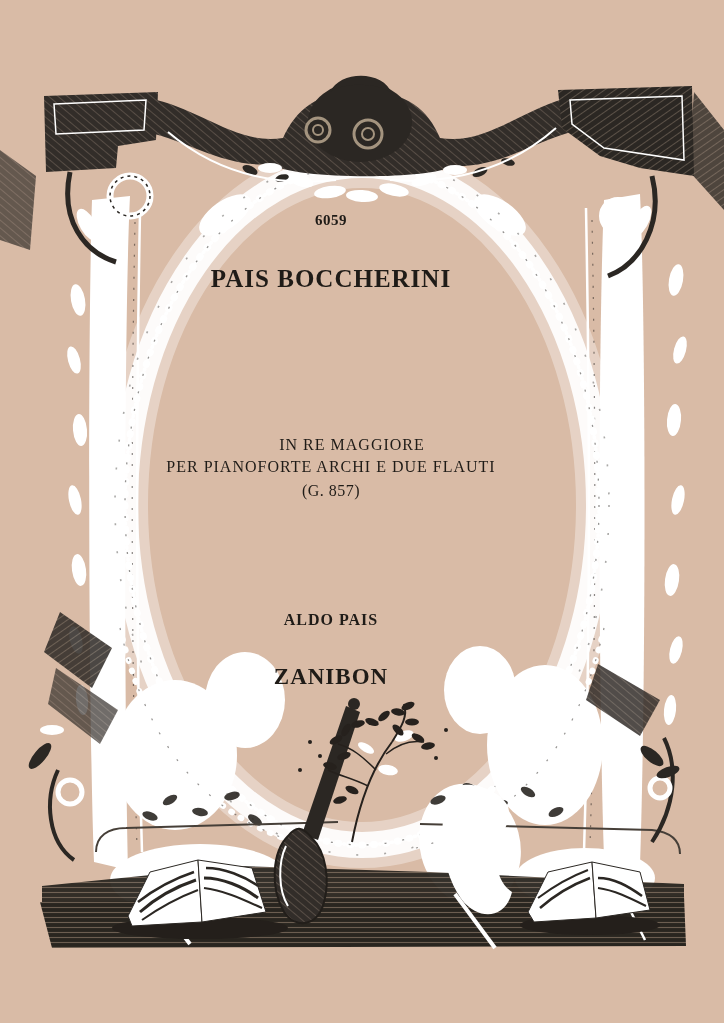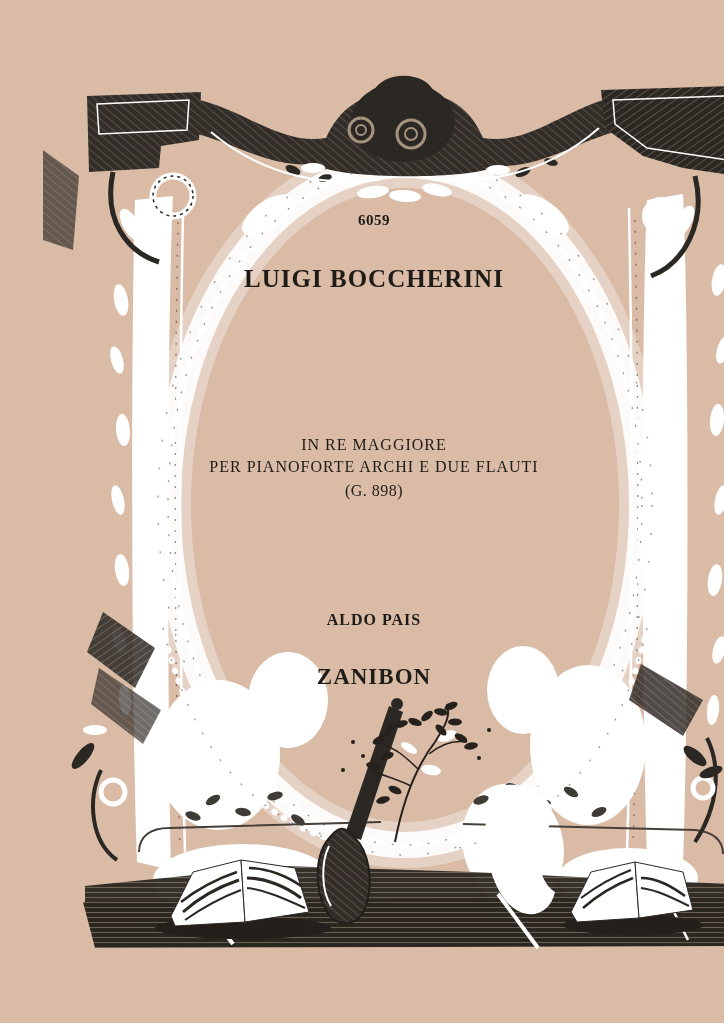--- a/index.html
+++ b/index.html
@@ -5,33 +5,32 @@
   html,body{margin:0;padding:0;}
   body{
     width:724px;height:1023px;
     background:#d9bba6;
     font-family:"Liberation Serif","DejaVu Serif",serif;
     overflow:hidden;
   }
   .page{
     position:relative;width:662px;height:1023px;
     background:#3b82f6;
-    margin-left:43px;
   }
   .art{position:absolute;left:0;top:0;width:724px;height:1023px;}
   .txt{
     position:absolute;left:0;width:100%;
     text-align:center;color:#1f1b17;line-height:1;
     white-space:nowrap;
   }
   .plate      {top:213px;font-size:15px;font-weight:bold;letter-spacing:.5px;}
   .composer   {top:266px;font-size:25px;font-weight:bold;letter-spacing:1px;}
   .dates      {top:296px;font-size:21px;}
   .title      {top:372px;font-size:37px;font-weight:bold;letter-spacing:1.5px;}
-  .keyline    {top:437px;font-size:16px;letter-spacing:1px;}
+  .keyline    {top:437px;font-size:16px;letter-spacing:1px;padding-left:21px;}
   .instr      {top:459px;font-size:16px;letter-spacing:1px;}
   .catno      {top:483px;font-size:16px;letter-spacing:.5px;}
   .arrange    {top:519px;font-size:11.5px;font-weight:bold;letter-spacing:.8px;}
   .edlabel    {top:599px;font-size:11px;font-weight:bold;letter-spacing:1px;}
   .edname     {top:612px;font-size:16px;font-weight:bold;letter-spacing:1px;}
   .publisher  {top:665px;font-size:23px;font-weight:bold;letter-spacing:1px;}
 </style>
 </head>
 <body>
 
@@ -253,19 +252,19 @@
         <ellipse cx="52" cy="730" rx="12" ry="5" fill="#ffffff"></ellipse>
         <path d="M664,738 C678,766 676,806 652,842" stroke="#2b2723" stroke-width="4" fill="none"></path>
         <circle cx="660" cy="788" r="10" fill="none" stroke="#ffffff" stroke-width="5"></circle>
         <ellipse cx="652" cy="756" rx="14" ry="6" fill="#2b2723" transform="rotate(40 652 756)"></ellipse>
         <ellipse cx="668" cy="772" rx="12" ry="5" fill="#2b2723" transform="rotate(-20 668 772)"></ellipse>
       </g>
     </g>
   </svg>
 
   <div class="txt plate">6059</div>
-  <div class="txt composer">LUIGI BOCCHERINI</div>
+  <div class="txt composer">PAIS BOCCHERINI</div>
   <div class="txt keyline">IN RE MAGGIORE</div>
   <div class="txt instr">PER PIANOFORTE ARCHI E DUE FLAUTI</div>
-  <div class="txt catno">(G. 898)</div>
+  <div class="txt catno">(G. 857)</div>
   <div class="txt publisher">ZANIBON</div>
   <div class="txt edname">ALDO PAIS</div>
 </div>
 
 </body></html>

